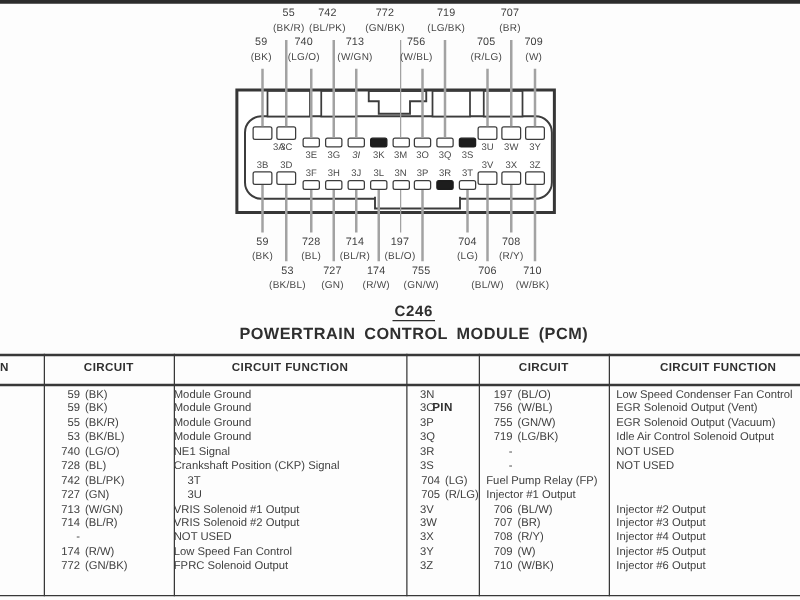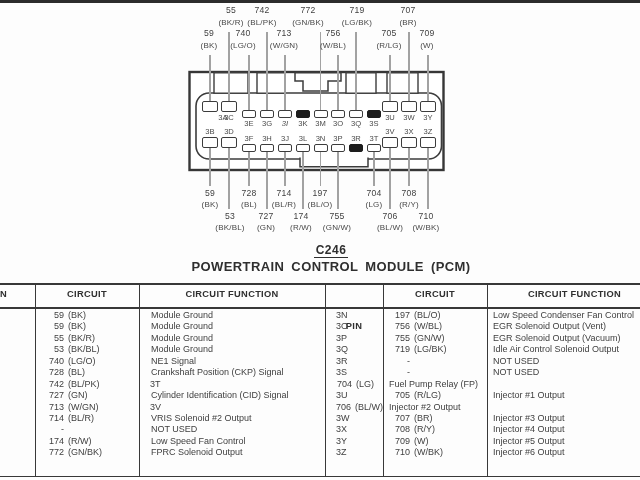--- a/index.html
+++ b/index.html
@@ -27,21 +27,21 @@
   .th{position:absolute;top:6px;font-weight:bold;font-size:9.3px;color:#2f2f2f;letter-spacing:.3px;text-align:center;}
   .rows{position:absolute;left:0;top:27px;width:662px;}
   .trow{display:grid;grid-template-columns:35px 104px 186px 58px 104px 175px;height:11.45px;
         font-size:9px;line-height:11.45px;color:#404040;}
   .cell{white-space:nowrap;overflow:visible;}
   .circ{display:flex;}
   .circ .n{display:inline-block;text-align:right;}
   .circ .c{display:inline-block;margin-left:4px;}
   .c1 .n{width:29px;}
   .c4 .n{width:27px;}
-  .c2{padding-left:12px;}
+  .c2{padding-left:0;}
   .c3{padding-left:11px;}
   .c5{padding-left:6px;}
 </style>
 </head>
 <body>
 
 <div class="stage">
   <div class="top-rule"></div>
 
   <div id="diagram">
@@ -300,34 +300,34 @@
             <div class="c">(LG)</div>
           </div>
           <div class="cell c5">Fuel Pump Relay (FP)</div>
         </div>
         <div class="trow">
           <div class="cell c0"></div>
           <div class="cell c1 circ">
             <div class="n">727</div>
             <div class="c">(GN)</div>
           </div>
-          <div class="cell c2">Cylinder Identification (CID) Signal</div>
           <div class="cell c3">3U</div>
           <div class="cell c4 circ">
             <div class="n">705</div>
             <div class="c">(R/LG)</div>
           </div>
           <div class="cell c5">Injector #1 Output</div>
         </div>
         <div class="trow">
           <div class="cell c0"></div>
           <div class="cell c1 circ">
             <div class="n">713</div>
             <div class="c">(W/GN)</div>
           </div>
+          <div class="cell c2">VRIS Solenoid #1 Output</div>
           <div class="cell c3">3V</div>
           <div class="cell c4 circ">
             <div class="n">706</div>
             <div class="c">(BL/W)</div>
           </div>
           <div class="cell c5">Injector #2 Output</div>
         </div>
         <div class="trow">
           <div class="cell c0"></div>
           <div class="cell c1 circ">

